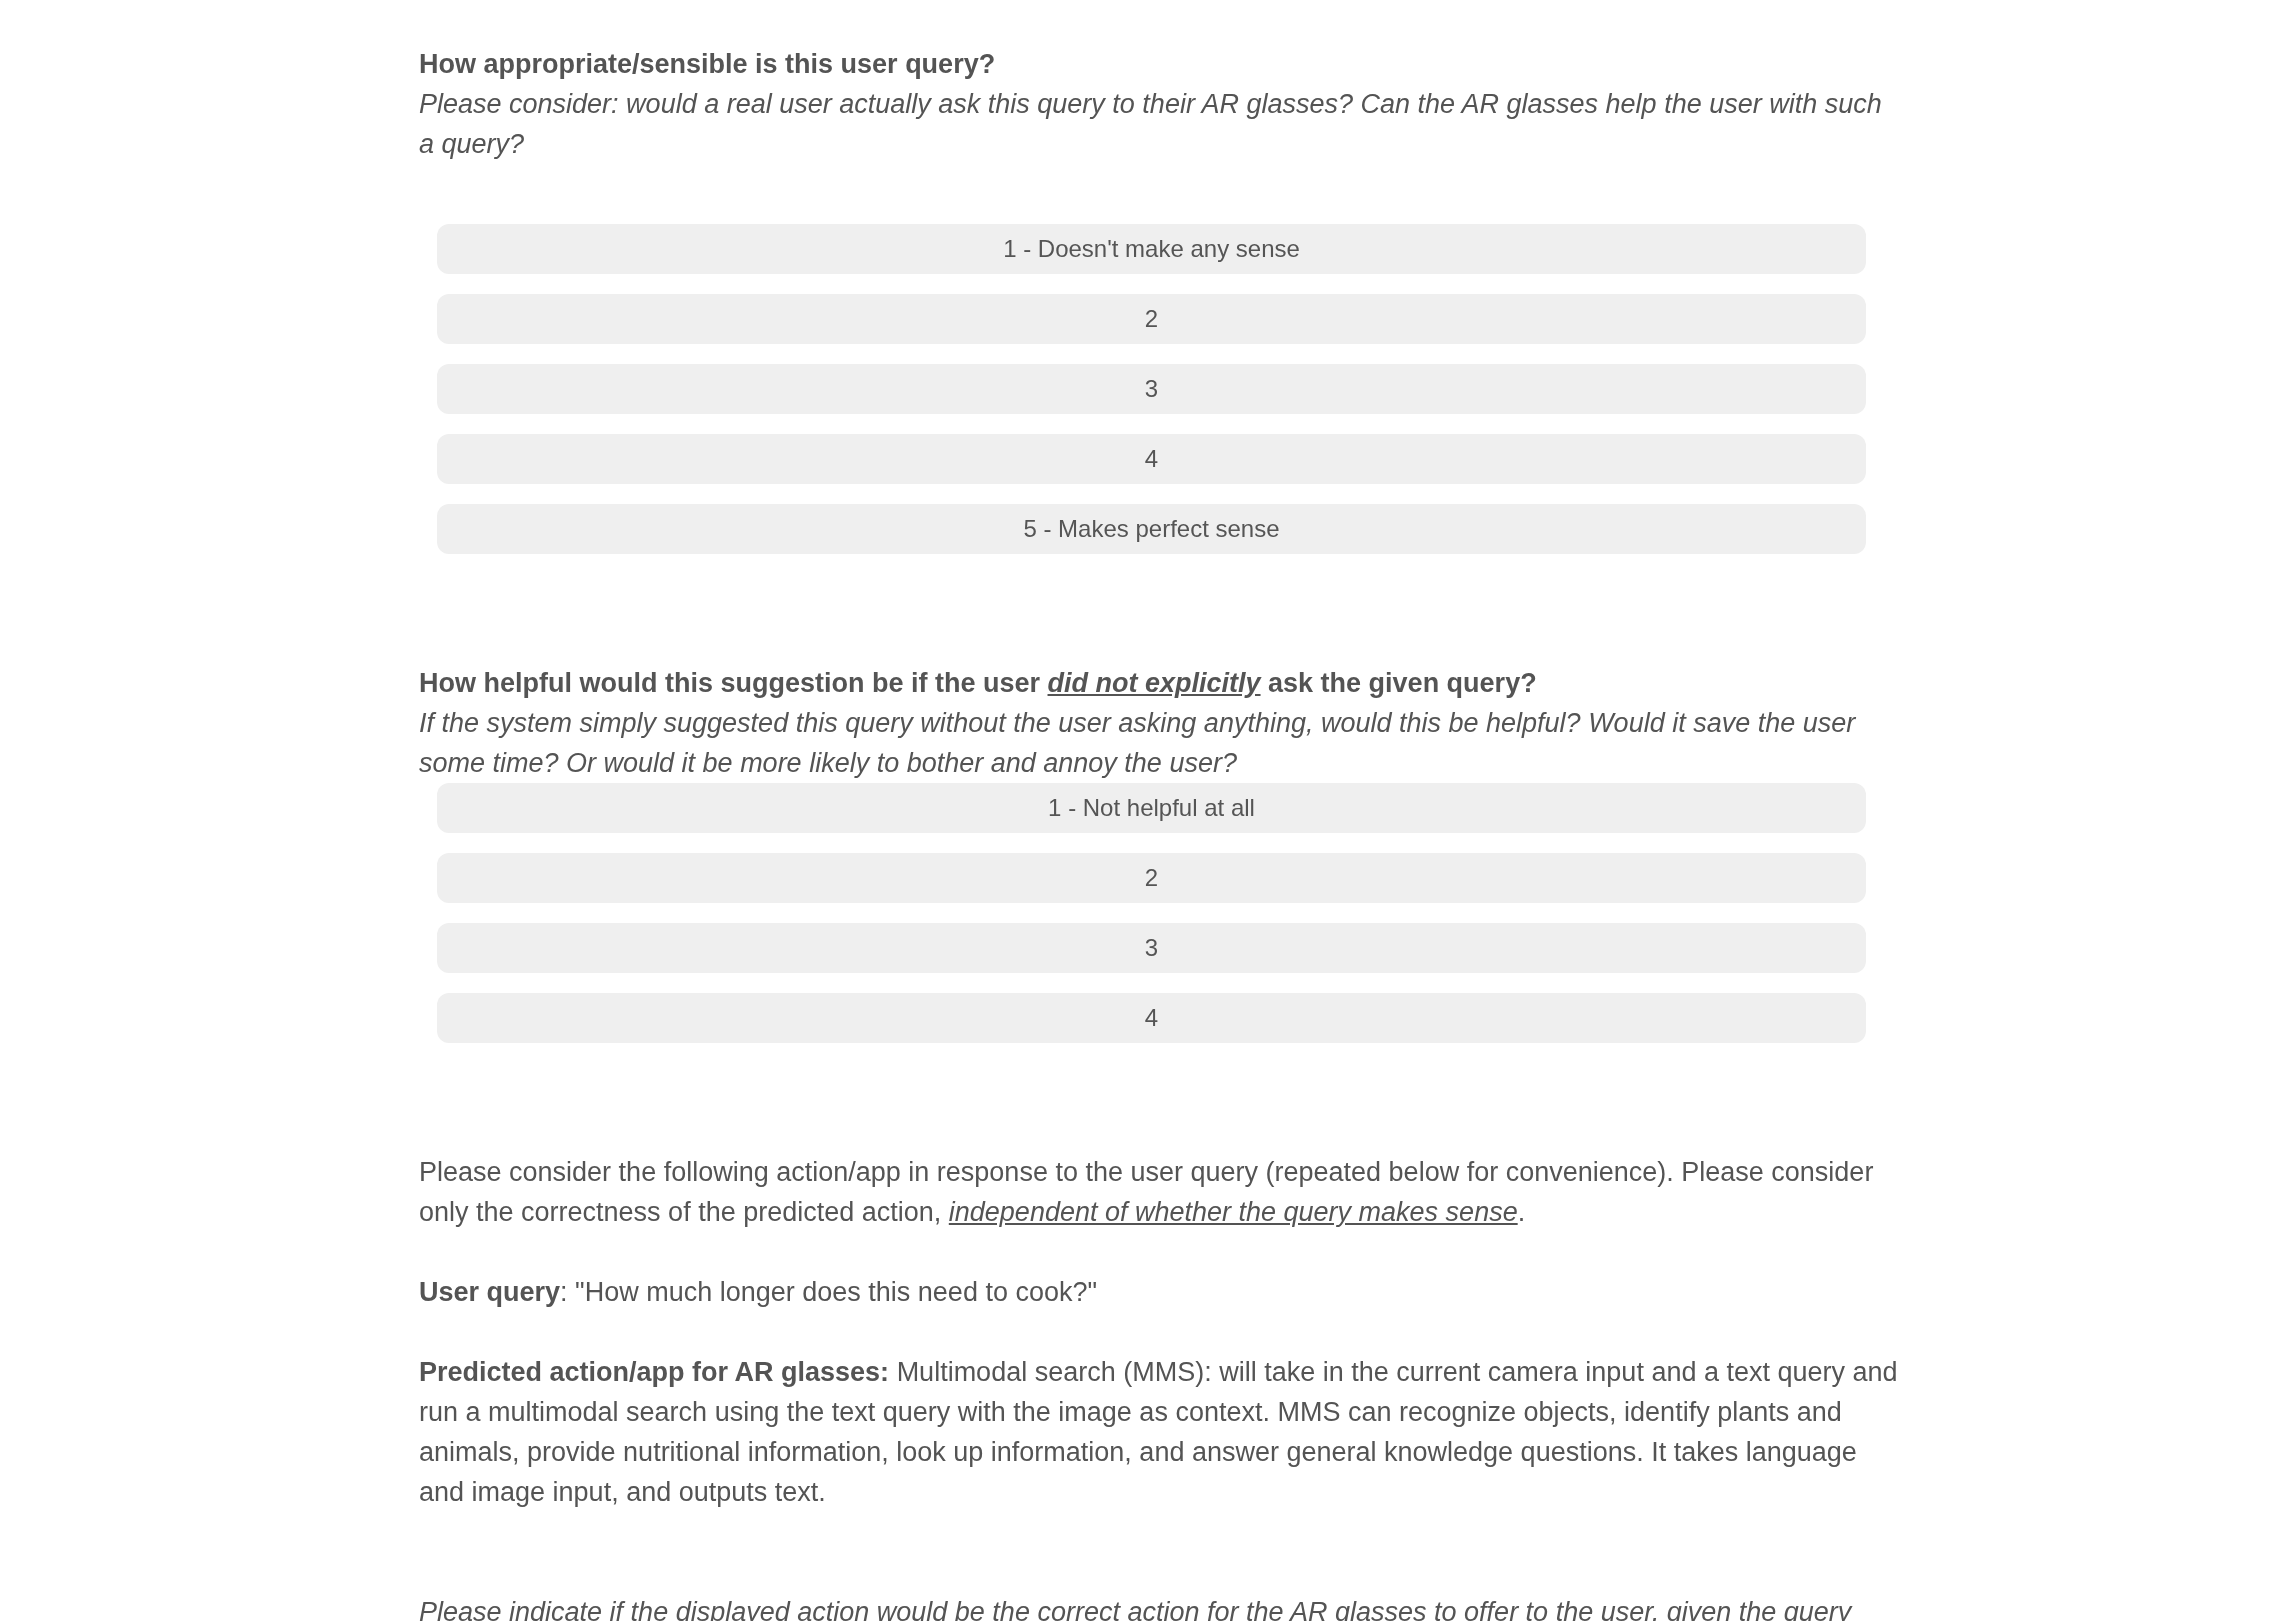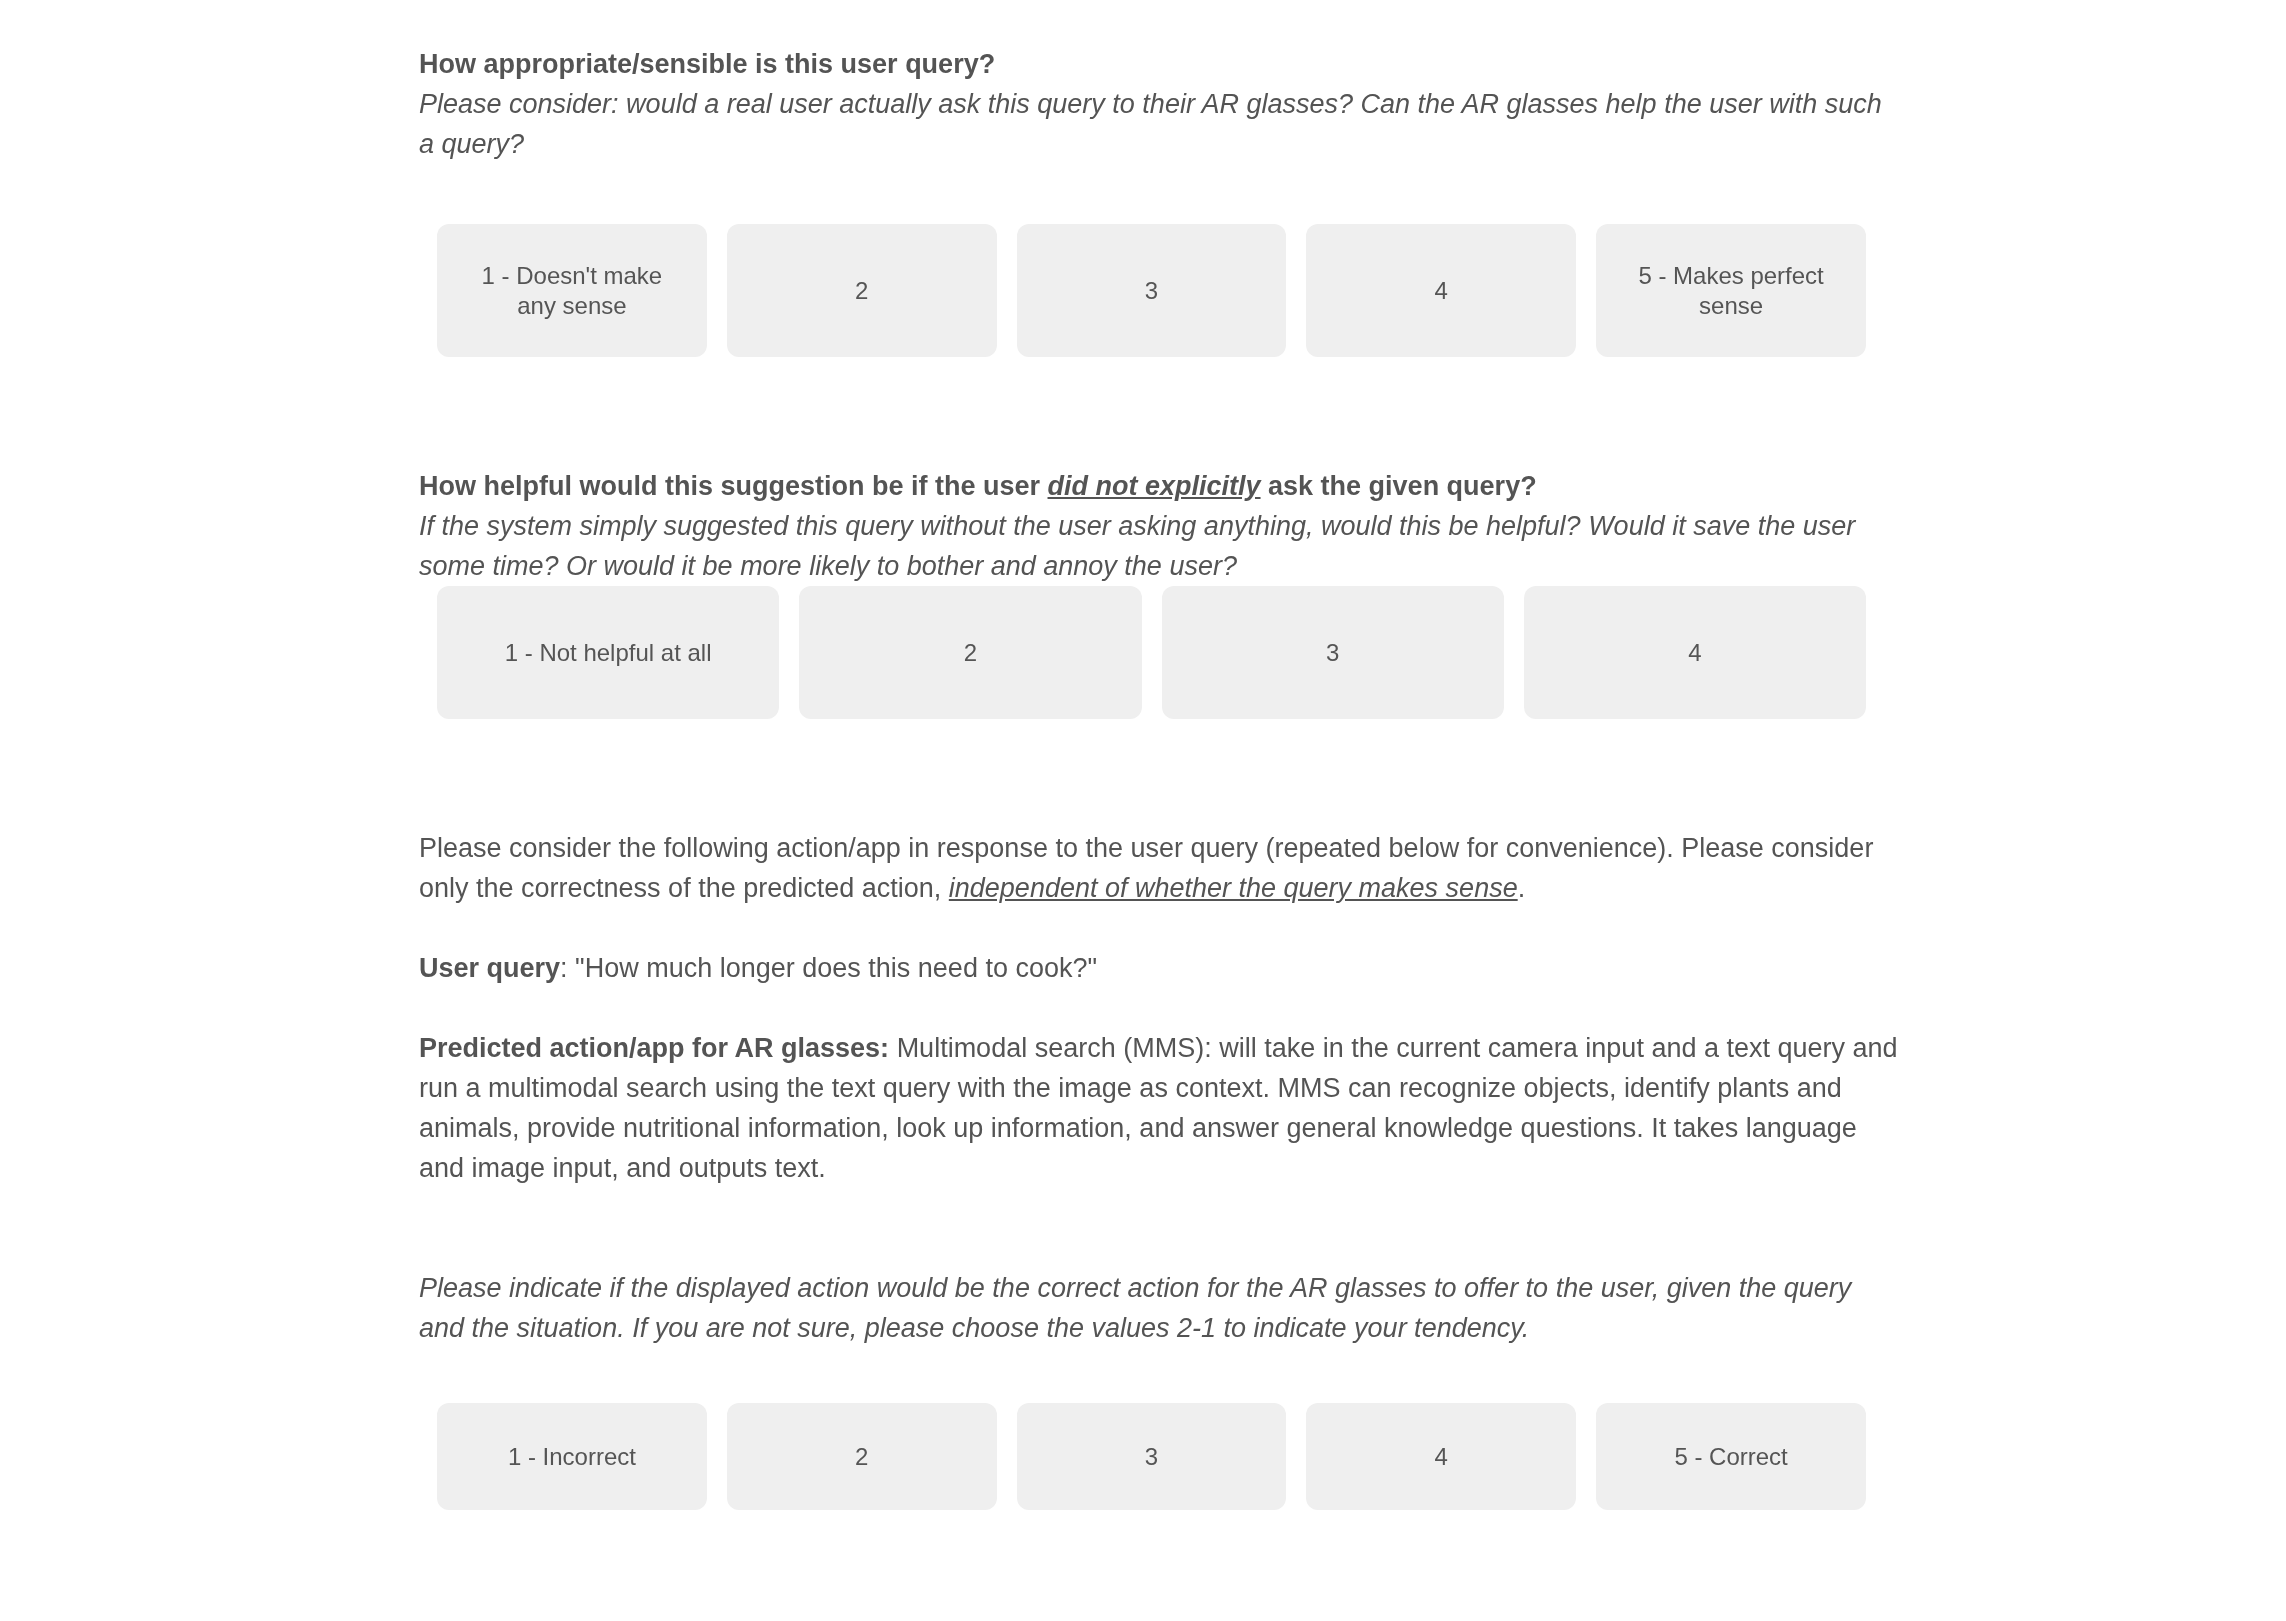--- a/index.html
+++ b/index.html
@@ -40,20 +40,21 @@
   .para {
     font-size: 27px;
     line-height: 40px;
   }
   .bold { font-weight: bold; }
   .button-row {
     margin-left: 18px;
     width: 1429px;
     display: flex;
     gap: 20px;
+    flex-direction: column;
   }
   .rating-btn {
     flex: 1 1 0;
     background: #efefef;
     border: none;
     border-radius: 12px;
     color: #555555;
     font-family: "Liberation Sans", sans-serif;
     font-size: 24px;
     line-height: 30px;

